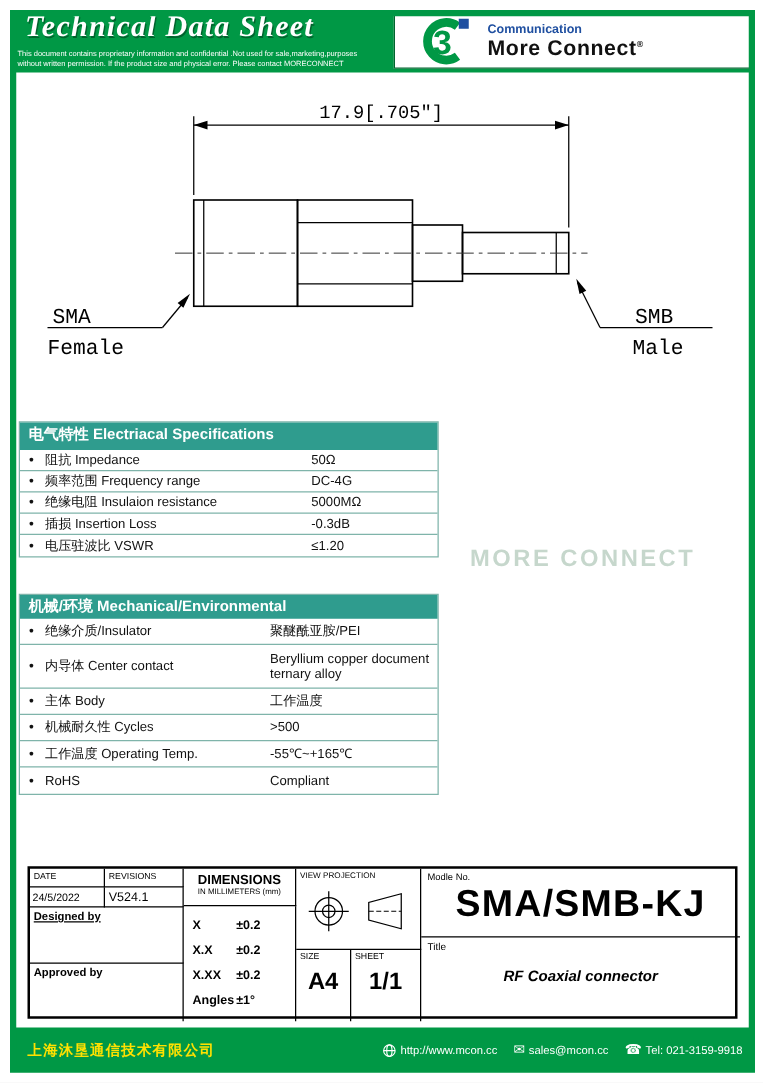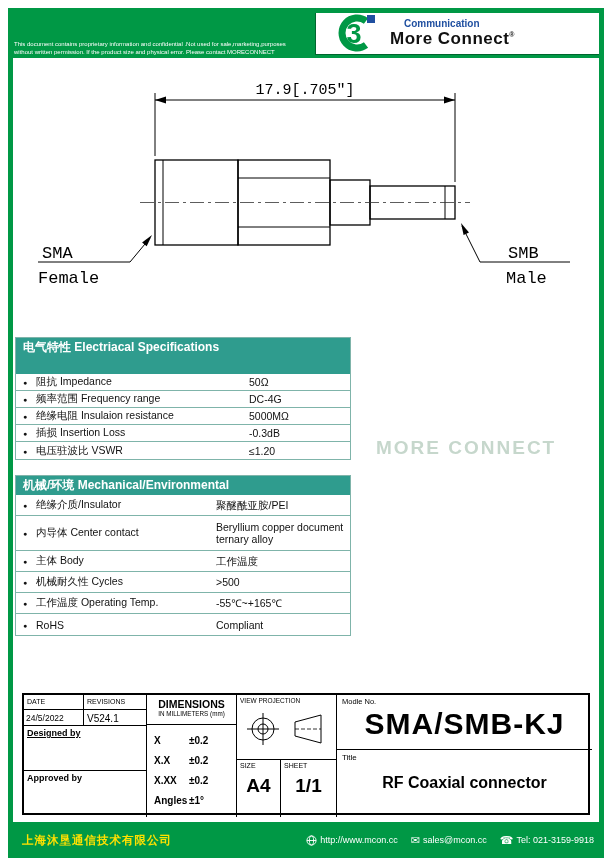--- a/index.html
+++ b/index.html
@@ -13,39 +13,39 @@
   .page{position:relative;width:612px;height:866px;background:#fff;margin:0 auto;overflow:hidden;}
   .frame{position:absolute;inset:8px;border:5px solid var(--green);pointer-events:none;}
 
   
   .header{position:absolute;left:8px;top:8px;width:596px;height:50px;background:var(--green);}
   .header-title{position:absolute;left:12px;top:1px;color:#fff;font-family:"Liberation Serif",serif;
     font-style:italic;font-weight:bold;font-size:24px;letter-spacing:1px;text-shadow:1px 1px 0 rgba(0,0,0,.35);}
   .disclaimer{position:absolute;left:6px;top:32px;width:300px;color:#fff;font-size:6px;line-height:8px;}
   .logo-box{position:absolute;right:3px;top:3px;width:286px;height:44px;background:#fff;
     border:1px solid #00662e;display:flex;align-items:center;padding-left:14px;gap:14px;}
-  .logo-text .l1{color:var(--blue);font-weight:bold;font-size:10px;margin-left:14px;}
+  .logo-text .l1{color:var(--blue);font-weight:bold;font-size:10px;}
   .logo-text .l2{color:#111;font-weight:bold;font-size:17px;letter-spacing:.5px;}
   .logo-text sup{font-size:7px;}
 
   
   .drawing{position:absolute;left:8px;top:58px;width:540px;height:278px;}
   .part{fill:none;stroke:#000;stroke-width:1.3;}
   .thin{fill:none;stroke:#000;stroke-width:1;}
   .centerline{stroke:#333;stroke-width:.8;stroke-dasharray:14 4 3 4;}
   .fillb{fill:#000;stroke:none;}
   .dim-text{font:15px "Liberation Mono",monospace;fill:#000;}
   .cad-text{font:17px "Liberation Mono",monospace;fill:#000;}
 
   
   .spec-table{position:absolute;left:15px;width:336px;border:1px solid var(--tline);background:#fff;}
   .spec-table.elec{top:337px;}
   .spec-table.mech{top:475px;}
   .spec-header{background:var(--teal);color:#fff;font-weight:bold;font-size:12px;
-    height:36px;line-height:18px;padding-left:7px;}
+    height:22px;line-height:18px;padding-left:7px;}
   .spec-table.mech .spec-header{height:19px;line-height:19px;}
   .spec-row{position:relative;display:flex;align-items:center;height:17px;
     border-bottom:1px solid var(--tline);font-size:10.5px;color:#111;}
   .spec-table.mech .spec-row{height:21px;}
   .spec-table.mech .spec-row.tall{height:35px;}
   .spec-row:last-child{border-bottom:none;}
   .spec-row .bullet{position:absolute;left:7px;font-size:7px;top:50%;transform:translateY(-50%);}
   .spec-label{padding-left:20px;}
   .spec-value{position:absolute;white-space:pre-line;line-height:12px;}
   .elec .spec-value{left:233px;}
@@ -75,36 +75,37 @@
   .vp-label{font-size:6.5px;padding:2px 0 0 3px;}
   .c-size{left:213px;top:65px;width:44px;height:57px;}
   .c-sheet{left:257px;top:65px;width:56px;height:57px;}
   .small-label{font-size:7px;padding:2px 0 0 3px;}
   .big-val{text-align:center;font-size:19px;font-weight:bold;margin-top:6px;}
   .c-model{left:313px;top:0;width:255px;height:55px;}
   .model-label{font-size:7.5px;padding:2px 0 0 5px;}
   .model-value{text-align:center;font-size:30px;font-weight:600;letter-spacing:1px;margin-top:1px;}
   .c-title{left:313px;top:55px;width:255px;height:67px;}
   .title-label{font-size:8px;padding:3px 0 0 5px;}
-  .title-value{text-align:center;font-size:16px;font-weight:bold;margin-top:12px;}
+  .title-value{text-align:center;font-size:12px;font-weight:bold;margin-top:12px;font-style:italic;}
 
   
   .footer{position:absolute;left:8px;top:822px;width:596px;height:36px;background:var(--green);
     display:flex;align-items:center;justify-content:space-between;padding:0 10px 0 14px;}
   .footer-company{color:#FFE100;font-weight:bold;font-size:11.5px;letter-spacing:1px;}
   .footer-contacts{display:flex;align-items:center;gap:13px;color:#fff;font-size:9px;}
   .contact{display:flex;align-items:center;gap:3px;}
   .glyph{font-size:11px;line-height:11px;}
 </style>
 </head>
 <body>
 
 <div class="page">
 
   <div class="header">
+    <div class="header-title">Technical Data Sheet</div>
     <div class="disclaimer">
       <div>This document contains proprietary information and confidential .Not used for sale,marketing,purposes</div>
       <div>without written permission. If the product size and physical error. Please contact MORECONNECT</div>
     </div>
     <div class="logo-box">
       <svg width="46" height="38" viewBox="0 0 46 38">
         <path d="M36 7 A15 15 0 1 0 36 31" fill="none" stroke="#009845" stroke-width="7"></path>
         <rect x="37" y="1" width="8" height="8" fill="#1F4FA0"></rect>
         <text x="24" y="29" font-size="27" font-weight="bold" fill="#009845" text-anchor="middle" font-family="Liberation Sans, sans-serif">3</text>
       </svg>

